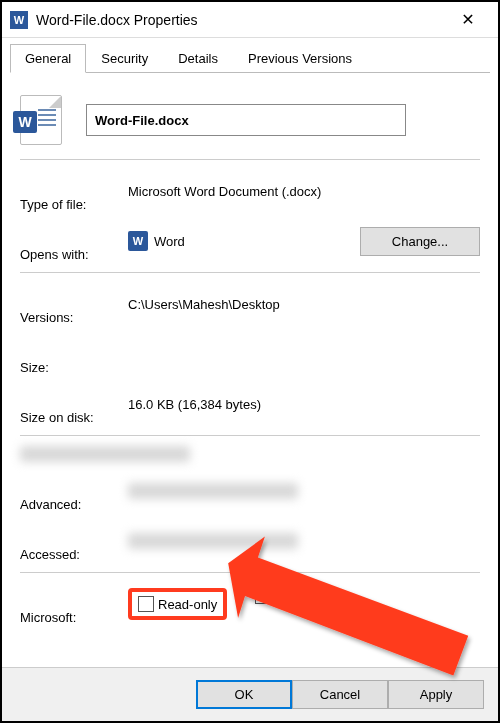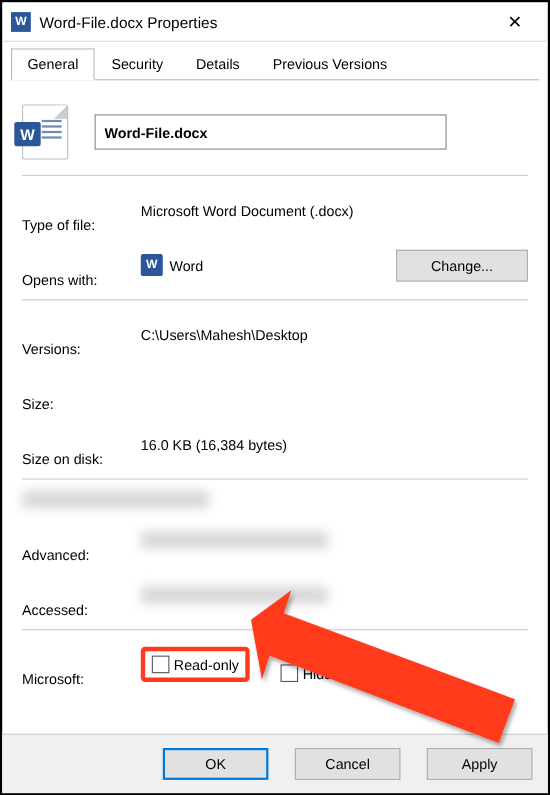--- a/index.html
+++ b/index.html
@@ -184,21 +184,21 @@
     padding: 4px 6px;
     display: inline-flex;
     align-items: center;
   }
   .bottom-bar {
     border-top: 1px solid #ccc;
     background: #f0f0f0;
     padding: 12px 14px;
     display: flex;
     justify-content: flex-end;
-    gap: 24px;
+    gap: 0;
   }
   .arrow-overlay {
     position: absolute;
     pointer-events: none;
     left: 0; top: 0;
     width: 100%; height: 100%;
   }
 </style>
 </head>
 <body>
@@ -282,21 +282,21 @@
       <div class="label-col">Accessed:</div>
       <div class="value-col">
           <div class="blur-val"></div>
         </div>
     </div>
 
     <hr class="sep">
 
     <div class="row" style="align-items:center;">
       <div class="label-col">Microsoft:</div>
-      <div class="value-col" style="display:flex;align-items:flex-end;gap:28px;">
+      <div class="value-col" style="display:flex;align-items:flex-start;gap:28px;">
         <span class="highlight-box">
           <span class="checkbox"></span>
           <span>Read-only</span>
         </span>
         <span style="display:inline-flex;align-items:center;">
           <span class="checkbox"></span>
           <span>Hidden</span>
         </span>
         <span style="flex:1"></span>
       </div>

